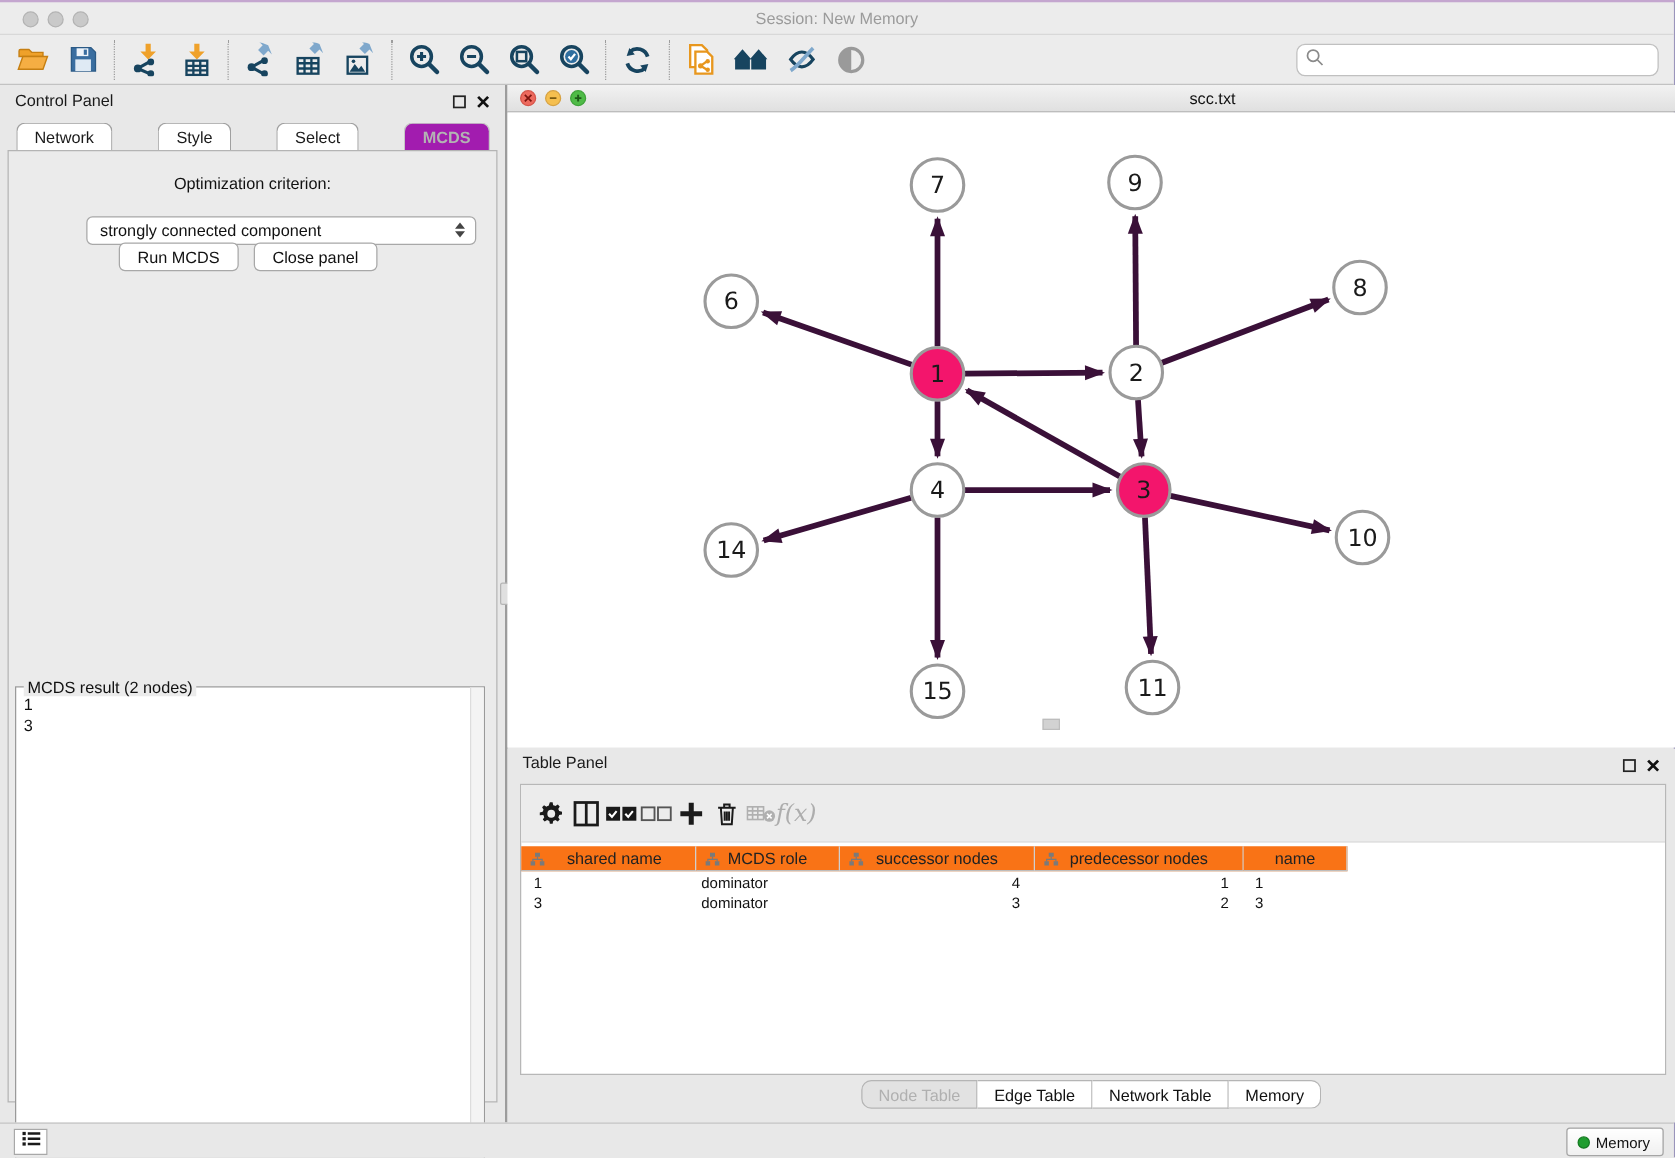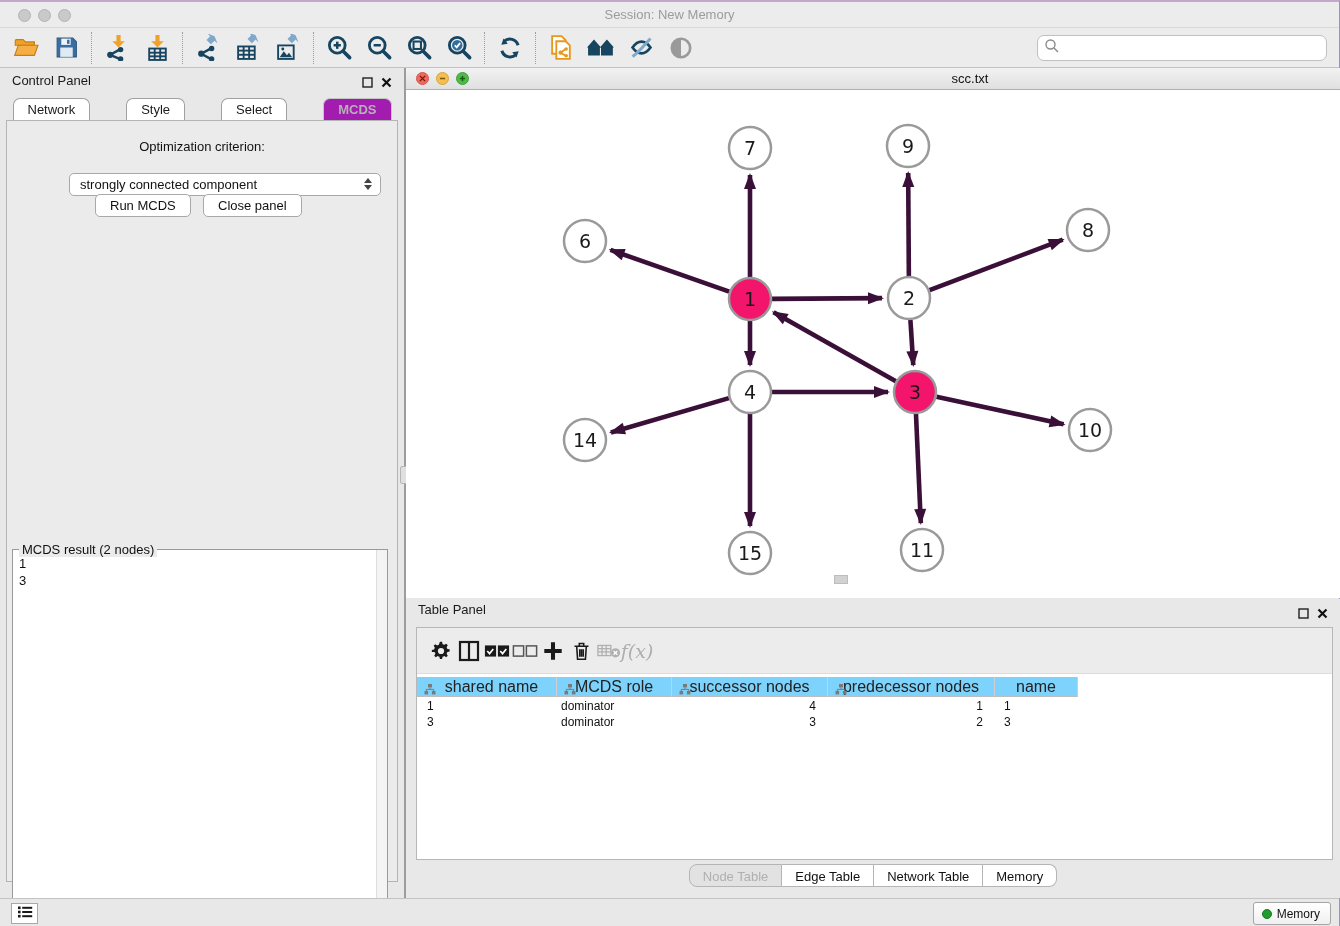--- a/index.html
+++ b/index.html
@@ -75,22 +75,22 @@
 
   
   #table-panel { position:absolute; left:406px; top:597px; width:934px; height:299px; background:#e8e8e8; }
   #tp-header { position:absolute; left:12px; top:3px; font-size:13px; color:#1a1a1a; }
   #tp-region { position:absolute; left:10px; top:28px; width:917px; height:233px; background:#fff; border:1px solid #b7b7b7; }
   #tp-toolbar { position:absolute; left:0; top:0; width:100%; height:46px; background:#ececec;
                 border-bottom:1px solid #dcdcdc; display:flex; align-items:center; padding-left:10px; }
   .tpt-btn { width:28px; height:30px; display:flex; align-items:center; justify-content:center; }
   #fx-label { font-family:"DejaVu Serif", serif; font-style:italic; font-size:19px; color:#adadad; }
   #tp-headrow { position:absolute; left:0; top:49px; width:100%; height:20px; display:flex; }
-  .th-cell { height:20px; background:#7dd3fc; border-bottom:1px solid #bdbdbd; border-right:1px solid #cfcfcf;
-             position:relative; font-size:16px; color:#222; display:flex; align-items:center; justify-content:center; }
+  .th-cell { height:20px; background:#f97316; border-bottom:1px solid #bdbdbd; border-right:1px solid #cfcfcf;
+             position:relative; font-size:13px; color:#222; display:flex; align-items:center; justify-content:center; }
   .th-icon { position:absolute; left:7px; top:4px; }
   #tp-rows { position:absolute; left:0; top:70px; width:100%; }
   .t-row { display:flex; height:16px; font-size:12px; color:#111; }
   .t-cell { height:16px; display:flex; align-items:center; }
   .c0 { width:140px; padding-left:10px; } .c1 { width:115px; padding-left:4px; }
   .c2 { width:156px; justify-content:flex-end; padding-right:12px; }
   .c3 { width:167px; justify-content:flex-end; padding-right:12px; }
   .c4 { width:83px; padding-left:9px; }
 
   #tp-tabs { position:absolute; left:0; top:265px; width:100%; display:flex; justify-content:center; }

